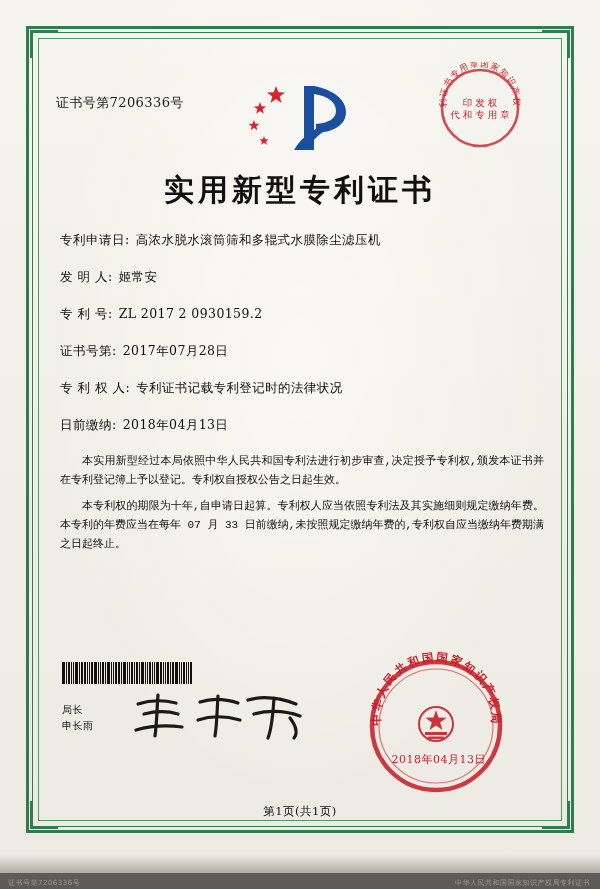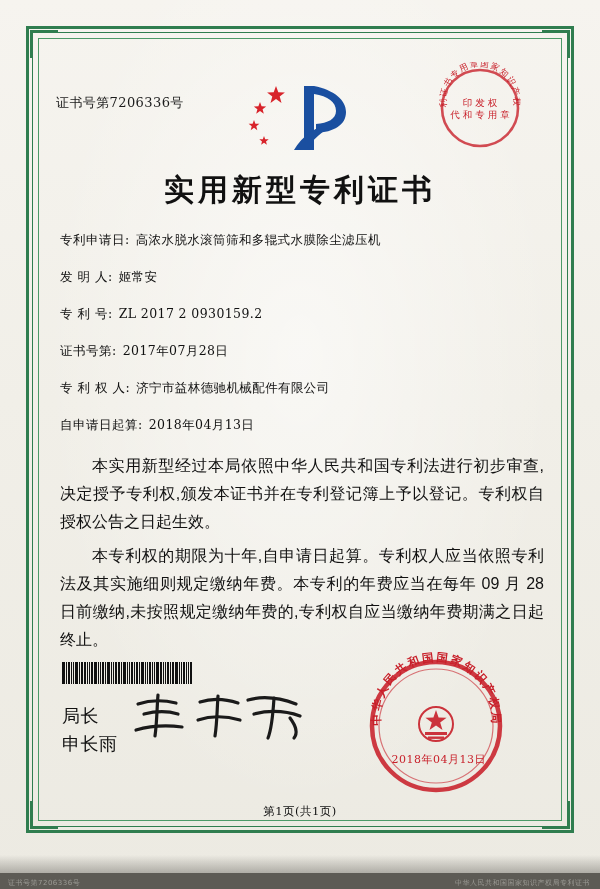--- a/index.html
+++ b/index.html
@@ -156,22 +156,22 @@
     margin-left: 6px;
     letter-spacing: 0.4px;
     white-space: nowrap;
   }
 
   .body-text {
     position: absolute;
     left: 8px;
     right: 4px;
     top: 400px;
-    font-family: Liberation Sans, sans-serif;
-    font-size: 16px;
+    font-family: Liberation Mono, monospace;
+    font-size: 11px;
     line-height: 1.75;
     color: #111;
     text-align: justify;
   }
   .body-text p {
     margin: 0 0 6px 0;
     text-indent: 2em;
   }
 
   
@@ -188,21 +188,21 @@
   .barcode i {
     display: block;
     background: #111;
   }
 
   .director-block {
     position: absolute;
     left: 10px;
     top: 650px;
     font-family: "DejaVu Serif", serif;
-    font-size: 18px;
+    font-size: 10px;
     color: #111;
     line-height: 1.55;
     letter-spacing: 0.5px;
   }
 
   .signature {
     position: absolute;
     left: 78px;
     top: 638px;
     width: 190px;
@@ -301,31 +301,31 @@
       <div class="field">
         <span class="lbl">专 利 号:</span>
         <span class="val">ZL 2017 2 0930159.2</span>
       </div>
       <div class="field">
         <span class="lbl">证书号第:</span>
         <span class="val">2017年07月28日</span>
       </div>
       <div class="field">
         <span class="lbl">专 利 权 人:</span>
-        <span class="val">济宁市益林德驰机械配件有限公司</span>
-      </div>
-      <div class="field">
-        <span class="lbl">自申请日起算:</span>
+        <span class="val">专利证书记载专利登记时的法律状况</span>
+      </div>
+      <div class="field">
+        <span class="lbl">日前缴纳:</span>
         <span class="val">2018年04月13日</span>
       </div>
     </div>
 
     <div class="body-text">
       <p>本实用新型经过本局依照中华人民共和国专利法进行初步审查,决定授予专利权,颁发本证书并在专利登记簿上予以登记。专利权自授权公告之日起生效。</p>
-      <p>本专利权的期限为十年,自申请日起算。专利权人应当依照专利法及其实施细则规定缴纳年费。本专利的年费应当在每年 09 月 28 日前缴纳,未按照规定缴纳年费的,专利权自应当缴纳年费期满之日起终止。</p>
+      <p>本专利权的期限为十年,自申请日起算。专利权人应当依照专利法及其实施细则规定缴纳年费。本专利的年费应当在每年 07 月 33 日前缴纳,未按照规定缴纳年费的,专利权自应当缴纳年费期满之日起终止。</p>
     </div>
 
     <div class="barcode" id="barcode">
         <i style="width: 3px;"></i>
         <i style="width: 1px;"></i>
         <i style="width: 2px;"></i>
         <i style="width: 1px;"></i>
         <i style="width: 1px;"></i>
         <i style="width: 3px;"></i>
         <i style="width: 1px;"></i>

